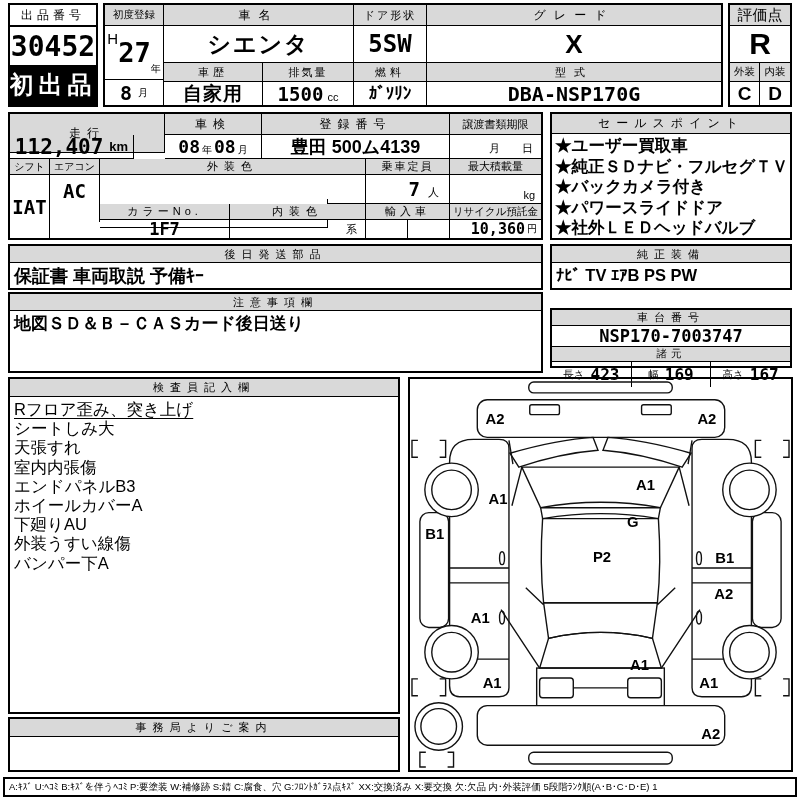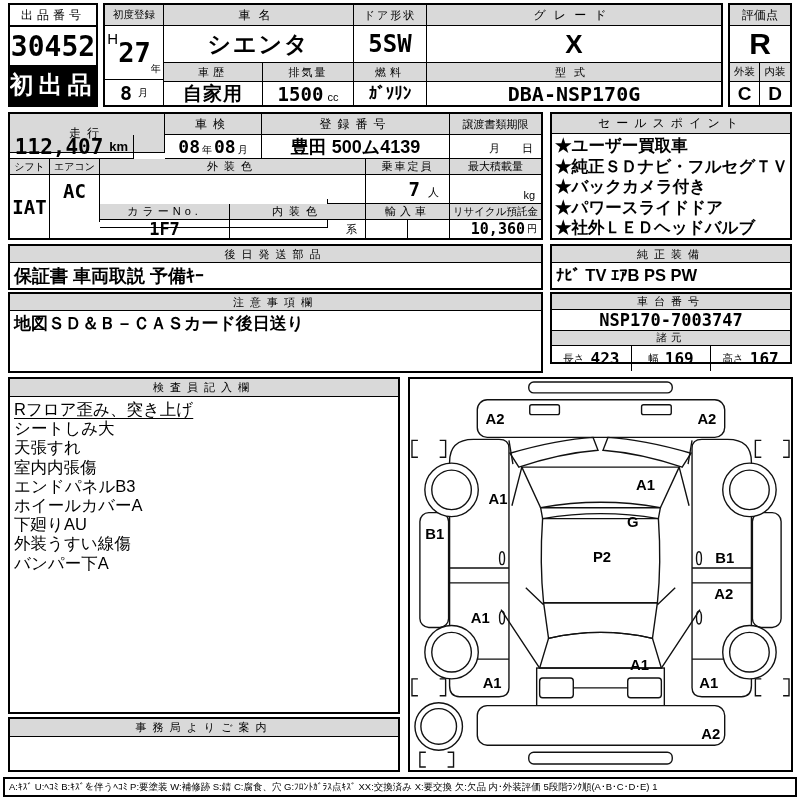--- a/index.html
+++ b/index.html
@@ -67,21 +67,21 @@
     <div class="cell hdr bb br ls4" style="left:249px;top:58px;width:73px;height:19px;font-size:11px;">燃料</div>
     <div class="cell br big" style="left:249px;top:77px;width:73px;height:23px;font-size:17px;">ｶﾞｿﾘﾝ</div>
 
     <div class="cell hdr bb ls8" style="left:322px;top:0;width:294px;height:21px;">グレード</div>
     <div class="cell bb big" style="left:322px;top:21px;width:294px;height:37px;font-size:26px;">X</div>
     <div class="cell hdr bb ls8" style="left:322px;top:58px;width:294px;height:19px;font-size:11px;">型式</div>
     <div class="cell mono big" style="left:322px;top:77px;width:294px;height:23px;font-size:20px;">DBA-NSP170G</div>
   </div>
 
   <div class="abs box" style="left:728px;top:3px;width:64px;height:104px;">
-    <div class="cell hdr bb" style="left:0;top:0;width:60px;height:21px;font-size:12px;">評価点</div>
+    <div class="cell hdr bb" style="left:0;top:0;width:60px;height:21px;font-size:15px;">評価点</div>
     <div class="cell bb big" style="left:0;top:21px;width:60px;height:37px;font-size:30px;">R</div>
     <div class="cell hdr bb br" style="left:0;top:58px;width:30px;height:19px;font-size:10.5px;">外装</div>
     <div class="cell hdr bb" style="left:30px;top:58px;width:30px;height:19px;font-size:10.5px;">内装</div>
     <div class="cell br big" style="left:0;top:77px;width:30px;height:23px;font-size:19px;">C</div>
     <div class="cell big" style="left:30px;top:77px;width:30px;height:23px;font-size:19px;">D</div>
   </div>
 
   <div class="abs box" style="left:8px;top:112px;width:535px;height:128px;">
     <div class="cell hdr bb br ls6" style="left:0;top:0;width:155px;height:39px;">走行</div>
     <div class="cell hdr bb br ls6" style="left:155px;top:0;width:97px;height:21px;">車検</div>
@@ -158,21 +158,21 @@
   <div class="abs box" style="left:550px;top:244px;width:242px;height:46px;">
     <div class="cell hdr bb ls6" style="left:0;top:0;width:238px;height:17px;font-size:11px;">純正装備</div>
     <div class="cell left big" style="left:0;top:17px;width:238px;height:25px;font-size:16.5px;padding-left:4px;">ﾅﾋﾞ TV ｴｱB PS PW</div>
   </div>
 
   <div class="abs box" style="left:8px;top:292px;width:535px;height:81px;">
     <div class="cell hdr bb ls6" style="left:0;top:0;width:531px;height:17px;font-size:11px;">注意事項欄</div>
     <div class="cell left big" style="left:0;top:17px;width:531px;height:24px;font-size:17px;padding-left:4px;">地図ＳＤ＆Ｂ－ＣＡＳカード後日送り</div>
   </div>
 
-  <div class="abs box" style="left:550px;top:292px;width:242px;height:72px;">
+  <div class="abs box" style="left:550px;top:308px;width:242px;height:60px;">
     <div class="cell hdr bb ls6" style="left:0;top:0;width:238px;height:16px;font-size:11px;">車台番号</div>
     <div class="cell bb mono big" style="left:0;top:16px;width:238px;height:21px;font-size:17px;">NSP170-7003747</div>
     <div class="cell hdr bb ls4" style="left:0;top:37px;width:238px;height:15px;font-size:10.5px;font-family:Liberation Serif, serif;">諸元</div>
     <div class="abs" style="left:0;top:52px;width:238px;height:25px;display:flex;" id="spec-row">
         <div class="spec-cell">
           <span class="spec-label">長さ</span>
           <span class="spec-value">423</span>
         </div>
         <div class="spec-cell">
           <span class="spec-label">幅</span>

